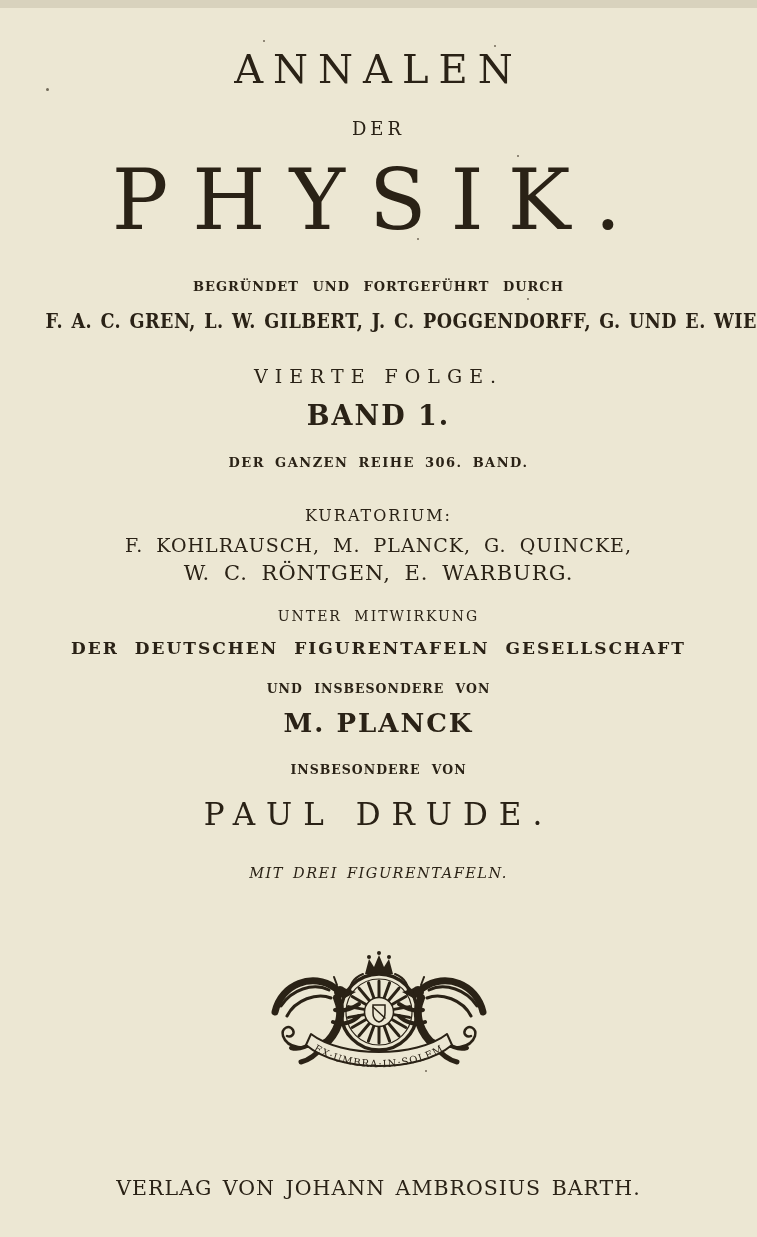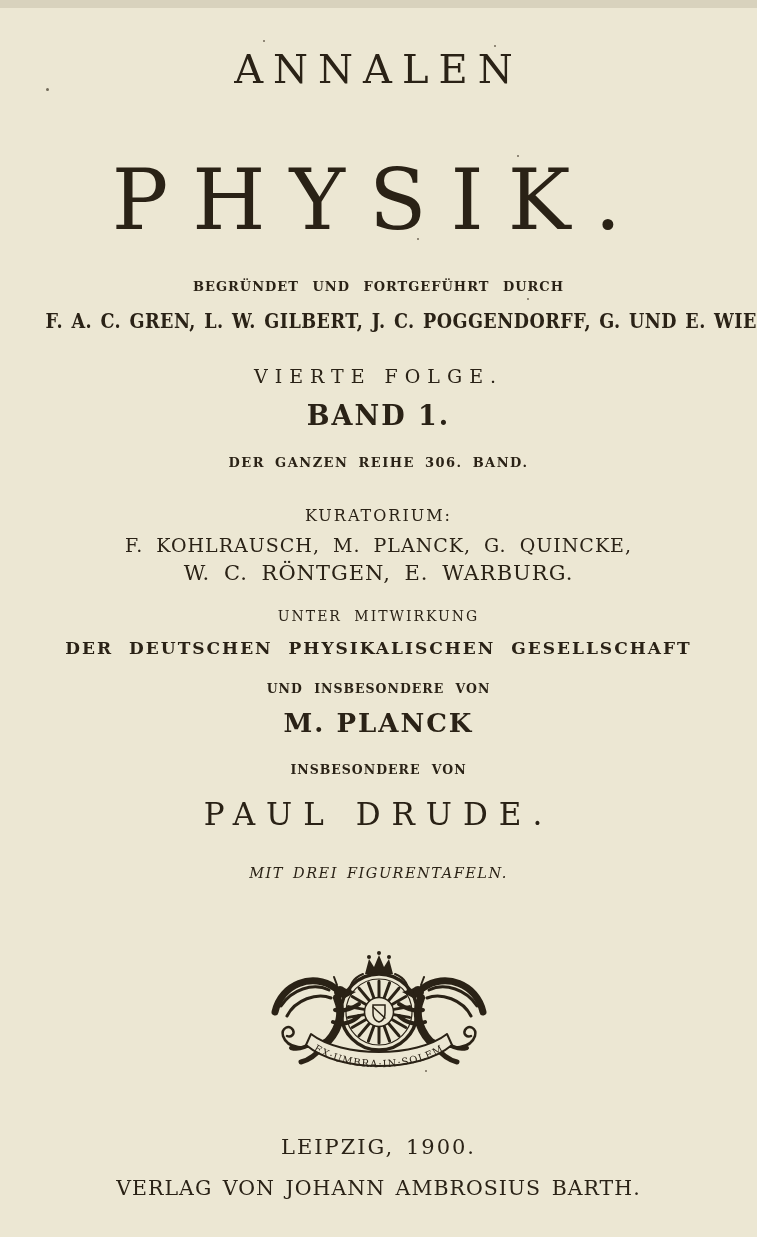--- a/index.html
+++ b/index.html
@@ -51,36 +51,37 @@
   .emblem .paper{fill:#ece7d3;}
   
   .speck{position:absolute;background:#4a4232;border-radius:50%;opacity:.75;}
 </style>
 </head>
 <body>
 
 <div class="page">
 
   <div class="line t-annalen">ANNALEN</div>
+  <div class="line t-der">DER</div>
   <div class="line t-physik">PHYSIK.</div>
 
   <div class="line t-begr">BEGRÜNDET UND FORTGEFÜHRT DURCH</div>
   <div class="line t-names">F. A. C. GREN, L. W. GILBERT, J. C. POGGENDORFF, G. UND E. WIEDEMANN</div>
 
   <div class="line t-folge">VIERTE FOLGE.</div>
 
   <div class="line t-band">BAND 1.</div>
   <div class="line t-bandnote">DER GANZEN REIHE 306. BAND.</div>
 
   <div class="line t-kurhead">KURATORIUM:</div>
   <div class="line t-kur1">F. KOHLRAUSCH, M. PLANCK, G. QUINCKE,</div>
   <div class="line t-kur2">W. C. RÖNTGEN, E. WARBURG.</div>
 
   <div class="line t-mitw">UNTER MITWIRKUNG</div>
-  <div class="line t-gesell">DER DEUTSCHEN PHYSIKALISCHEN GESELLSCHAFT</div>
+  <div class="line t-gesell">DER DEUTSCHEN FIGURENTAFELN GESELLSCHAFT</div>
   <div class="line t-insb">UND INSBESONDERE VON</div>
   <div class="line t-planck">M. PLANCK</div>
 
   <div class="line t-herausg">INSBESONDERE VON</div>
   <div class="line t-drude">PAUL DRUDE.</div>
 
   <div class="line t-tafeln">MIT DREI FIGURENTAFELN.</div>
 
   <svg class="emblem" width="240" height="140" viewBox="0 0 240 140">
 
@@ -140,21 +141,20 @@
 
     <g>
       <path class="paper" stroke="#2a2216" stroke-width="2" stroke-linejoin="round" d="M47,95 C80,123 160,123 193,95 L188,84 C157,108 83,108 52,84 Z"></path>
       <path id="mottoPath" fill="none" d="M50,97 C84,124 156,124 190,97"></path>
       <text font-size="10" letter-spacing="1.2" fill="#2a2216" text-anchor="middle" font-family="DejaVu Serif, serif">
         <textPath href="#mottoPath" startOffset="50%">EX·UMBRA·IN·SOLEM</textPath>
       </text>
     </g>
   </svg>
 
-  <div class="line t-leipzig">LEIPZIG, 1900.</div>
   <div class="line t-verlag">VERLAG VON JOHANN AMBROSIUS BARTH.</div>
 
   <i class="speck" style="left:46px;top:80px;width:3px;height:3px;"></i>
   <i class="speck" style="left:263px;top:32px;width:2px;height:2px;"></i>
   <i class="speck" style="left:494px;top:37px;width:2px;height:2px;"></i>
   <i class="speck" style="left:517px;top:147px;width:2px;height:2px;"></i>
   <i class="speck" style="left:417px;top:230px;width:2px;height:2px;"></i>
   <i class="speck" style="left:527px;top:290px;width:2px;height:2px;"></i>
   <i class="speck" style="left:425px;top:1062px;width:2px;height:2px;"></i>
 

